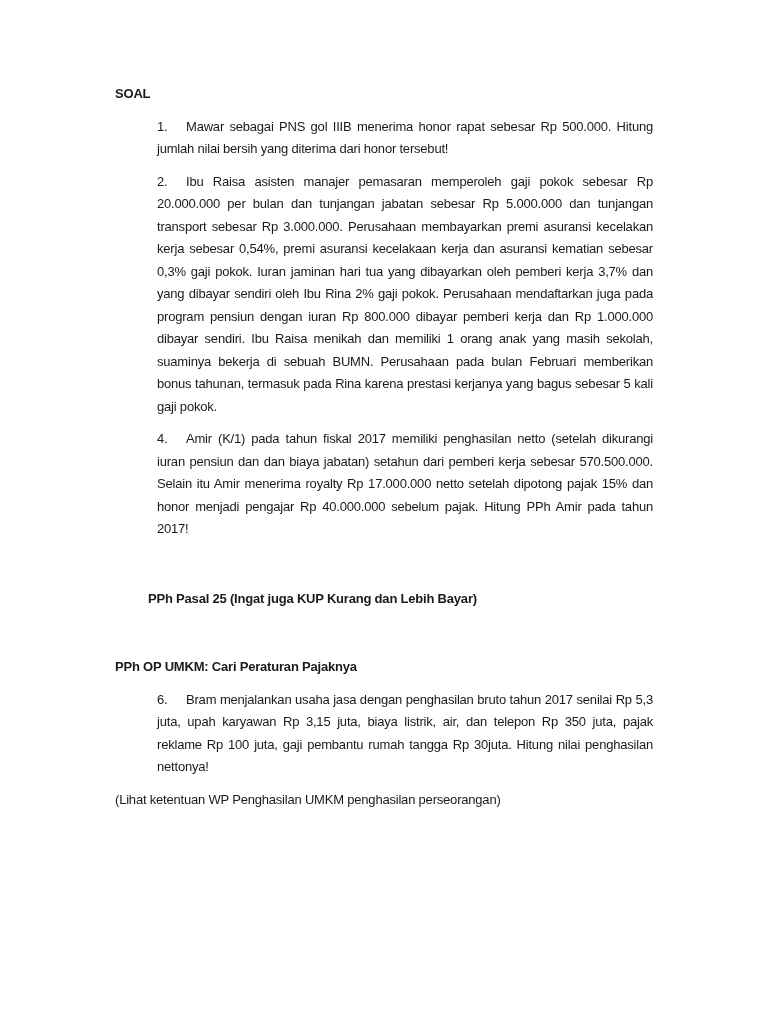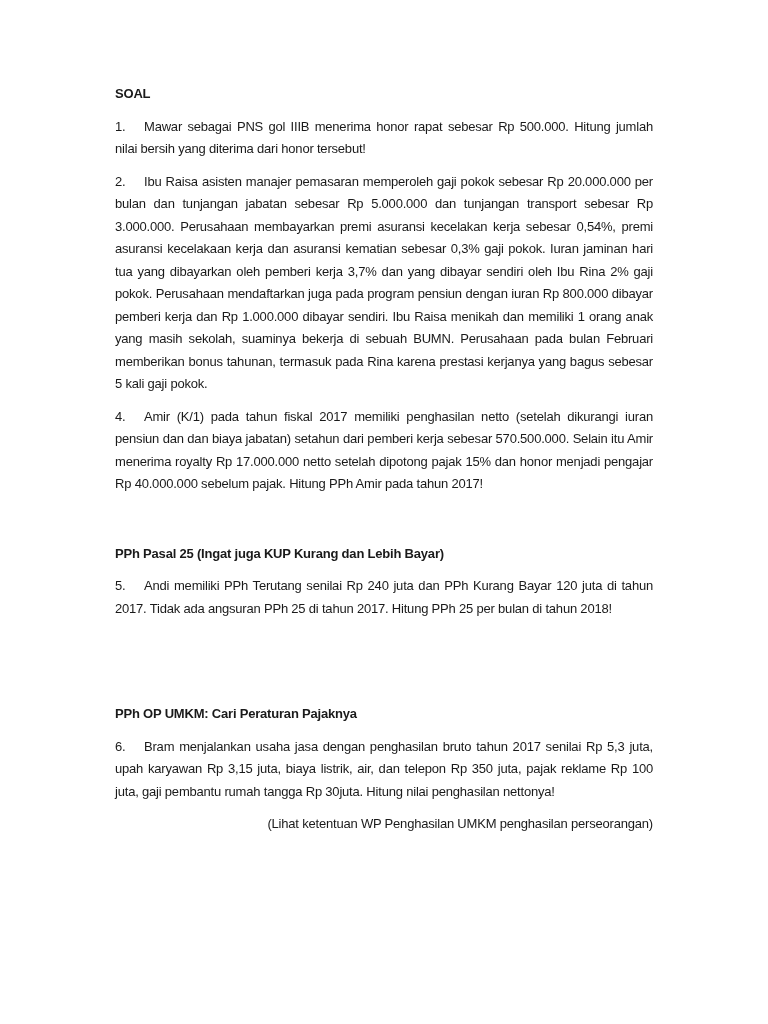--- a/index.html
+++ b/index.html
@@ -23,49 +23,49 @@
   }
   p {
     margin: 0 0 10px 0;
   }
   .heading {
     font-weight: 700;
     text-align: left;
   }
   .item {
     text-align: justify;
+    margin-left: 42px;
   }
   .num {
     display: inline-block;
     width: 29px;
   }
   .note {
-    text-align: right;
+    text-align: left;
   }
-  .gap-before-sec2 { margin-top: 47px; }
-  .gap-before-sec3 { margin-top: 83px; }
+  .gap-before-sec2 { margin-top: 47px; margin-left: 33px; }
+  .gap-before-sec3 { margin-top: 46px; }
 </style>
 </head>
 <body>
 
 <div class="page">
 
   <p class="heading"><span>SOAL</span></p>
 
 
   <p class="item"><span class="num">1.</span><span>Mawar sebagai PNS gol IIIB menerima honor rapat sebesar Rp 500.000. Hitung jumlah nilai bersih yang diterima dari honor tersebut!</span></p>
 
   <p class="item"><span class="num">2.</span><span>Ibu Raisa asisten manajer pemasaran memperoleh gaji pokok sebesar Rp 20.000.000 per bulan dan tunjangan jabatan sebesar Rp 5.000.000 dan tunjangan transport sebesar Rp 3.000.000. Perusahaan membayarkan premi asuransi kecelakan kerja sebesar 0,54%, premi asuransi kecelakaan kerja dan asuransi kematian sebesar 0,3% gaji pokok. Iuran jaminan hari tua yang dibayarkan oleh pemberi kerja 3,7% dan yang dibayar sendiri oleh Ibu Rina 2% gaji pokok. Perusahaan mendaftarkan juga pada program pensiun dengan iuran Rp 800.000 dibayar pemberi kerja dan Rp 1.000.000 dibayar sendiri. Ibu Raisa menikah dan memiliki 1 orang anak yang masih sekolah, suaminya bekerja di sebuah BUMN. Perusahaan pada bulan Februari memberikan bonus tahunan, termasuk pada Rina karena prestasi kerjanya yang bagus sebesar 5 kali gaji pokok.</span></p>
 
 
   <p class="item"><span class="num">4.</span><span>Amir (K/1) pada tahun fiskal 2017 memiliki penghasilan netto (setelah dikurangi iuran pensiun dan dan biaya jabatan) setahun dari pemberi kerja sebesar 570.500.000. Selain itu Amir menerima royalty Rp 17.000.000 netto setelah dipotong pajak 15% dan honor menjadi pengajar Rp 40.000.000 sebelum pajak. Hitung PPh Amir pada tahun 2017!</span></p>
 
   <p class="heading gap-before-sec2"><span>PPh Pasal 25 (Ingat juga KUP Kurang dan Lebih Bayar)</span></p>
 
-  <p class="item"><span class="num">5.</span><span>Andi memiliki PPh Terutang senilai Rp 240 juta dan PPh Kurang Bayar 120 juta di tahun 2017. Tidak ada angsuran PPh 25 di tahun 2017. Hitung PPh 25 per bulan di tahun 2018!</span></p>
 
   <p class="heading gap-before-sec3"><span>PPh OP UMKM: Cari Peraturan Pajaknya</span></p>
 
   <p class="item"><span class="num">6.</span><span>Bram menjalankan usaha jasa dengan penghasilan bruto tahun 2017 senilai Rp 5,3 juta, upah karyawan Rp 3,15 juta, biaya listrik, air, dan telepon Rp 350 juta, pajak reklame Rp 100 juta, gaji pembantu rumah tangga Rp 30juta. Hitung nilai penghasilan nettonya!</span></p>
 
   <p class="note"><span>(Lihat ketentuan WP Penghasilan UMKM penghasilan perseorangan)</span></p>
 
 </div>
 
 </body></html>

